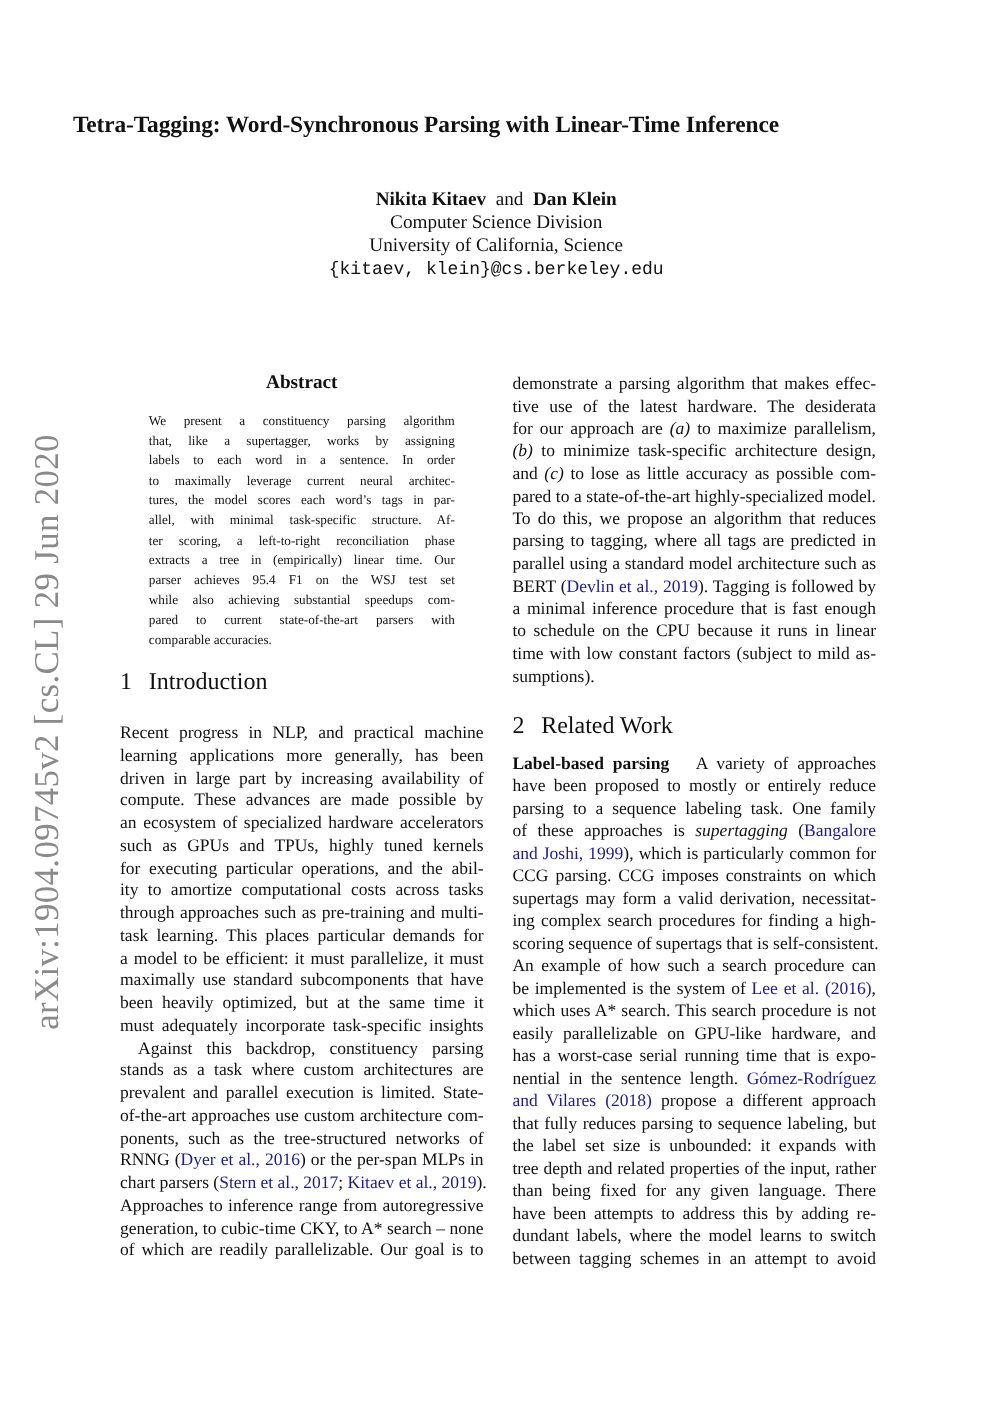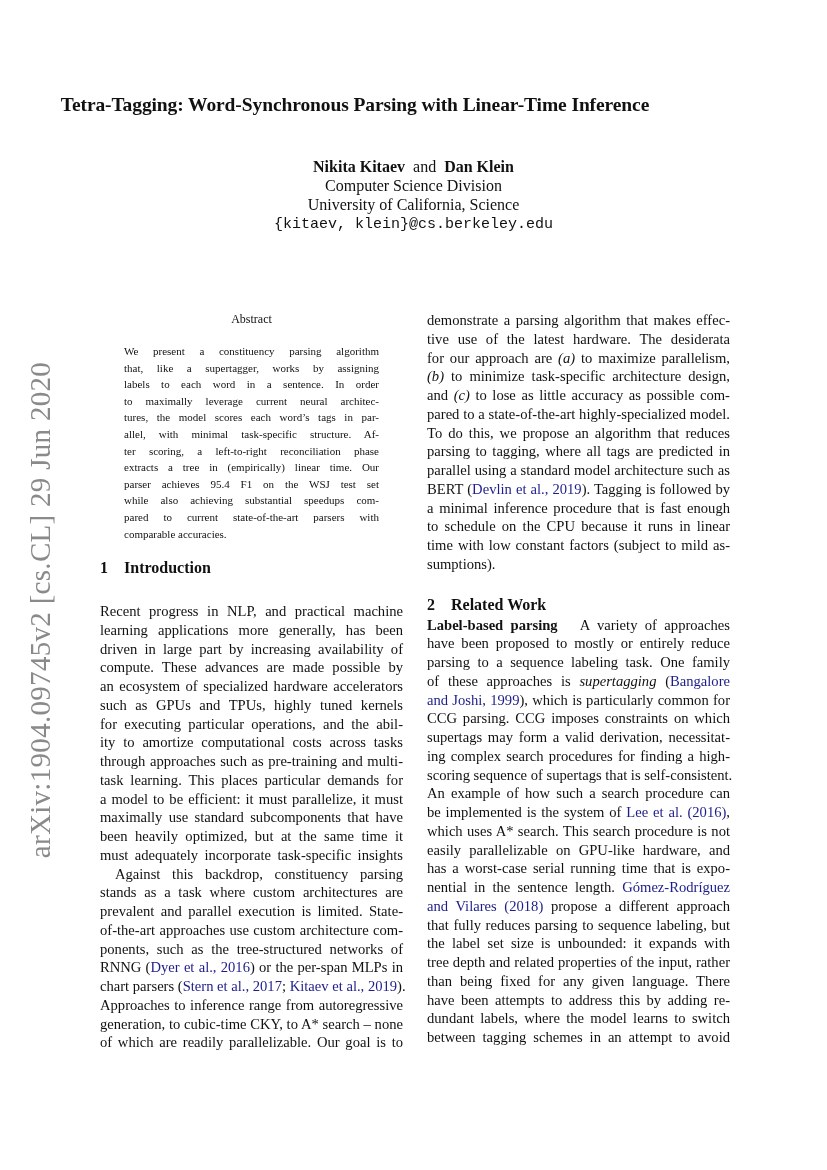--- a/index.html
+++ b/index.html
@@ -10,22 +10,22 @@
   .authors .nm { font-weight: bold; }
   .mono { font-family: "Liberation Mono", monospace; font-size: 15px; }
   .side { left: 20px; top: 370px; width: 40px; height: 480px; }
   .side span { position: absolute; left: 50%; top: 50%; transform: translate(-50%, -50%) rotate(-90deg); white-space: nowrap; font-size: 29px; color: #8a8a8a; letter-spacing: 0.3px; }
   .col { position: absolute; }
   .line { display: block; text-align: justify; text-align-last: justify; white-space: nowrap; height: 18.75px; line-height: 18.75px; font-size: 14.6px; }
   .line.last { text-align-last: left; }
   .abs-line { display: block; text-align: justify; text-align-last: justify; white-space: nowrap; height: 16.6px; line-height: 16.6px; font-size: 11px; }
   .abs-line.last { text-align-last: left; }
   .cite { color: #1c1c8a; }
-  .h-abstract { font-weight: normal; font-size: 12px; text-align: center; }
-  .section { font-weight: bold; font-size: 16px; }
+  .h-abstract { font-weight: bold; font-size: 16px; text-align: center; }
+  .section { font-weight: normal; font-size: 20px; }
   .section .num { display: inline-block; width: 24px; }
   .para-bold { font-weight: bold; }
   .indent { padding-left: 15px; }
   em { font-style: italic; }
 </style>
 </head>
 <body>
 
 <div class="abs title">Tetra-Tagging: Word-Synchronous Parsing with Linear-Time Inference</div>
 
@@ -111,21 +111,21 @@
     <span class="line">a minimal inference procedure that is fast enough</span>
     <span class="line">to schedule on the CPU because it runs in linear</span>
     <span class="line">time with low constant factors (subject to mild as-</span>
     <span class="line last">sumptions).</span>
   </div>
 
   <div class="section" style="margin-top:20px; height:22px; line-height:22px;">
     <span class="num">2</span><span>Related Work</span>
   </div>
 
-  <div style="">
+  <div style="margin-top:12px;">
     <span class="line"><span class="para-bold">Label-based parsing</span>&nbsp;&nbsp;&nbsp;<span>A variety of approaches</span></span>
     <span class="line">have been proposed to mostly or entirely reduce</span>
     <span class="line">parsing to a sequence labeling task.  One family</span>
     <span class="line"><span>of these approaches is </span><em>supertagging</em><span> (</span><span class="cite">Bangalore</span></span>
     <span class="line"><span class="cite">and Joshi, 1999</span><span>), which is particularly common for</span></span>
     <span class="line">CCG parsing. CCG imposes constraints on which</span>
     <span class="line">supertags may form a valid derivation, necessitat-</span>
     <span class="line">ing complex search procedures for finding a high-</span>
     <span class="line">scoring sequence of supertags that is self-consistent.</span>
     <span class="line">An example of how such a search procedure can</span>

